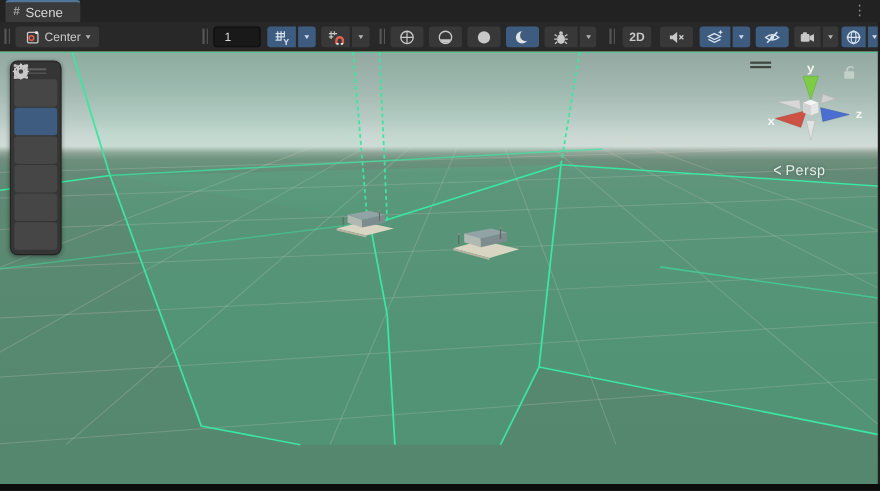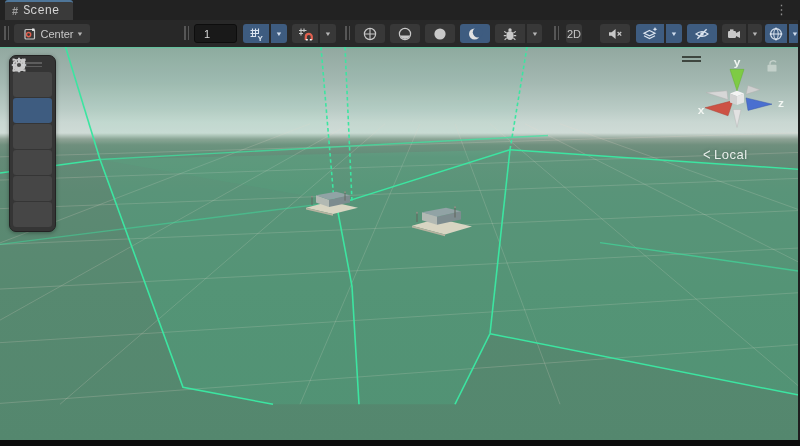--- a/index.html
+++ b/index.html
@@ -4,21 +4,21 @@
 <style>
   html,body{margin:0;padding:0;background:#111;}
   .app{position:relative;width:800px;height:446px;overflow:hidden;
        font-family:"Liberation Sans",sans-serif;background:#282828;
        -webkit-font-smoothing:antialiased;}
   
   .tabbar{position:absolute;left:0;top:0;width:800px;height:20px;background:#222222;border-bottom:1px solid #191919;}
   .tab{position:absolute;left:5px;top:0;height:20px;width:68px;background:#3a3a3a;
        border-top:2px solid #4f7699;border-radius:3px 3px 0 0;display:flex;align-items:center;gap:5px;padding-left:7px;box-sizing:border-box;}
   .tab-icon{color:#9f9f9f;font-size:11px;font-weight:bold;}
-  .tab-label{color:#d6d6d6;font-size:12px;font-family:Liberation Mono, monospace;}
+  .tab-label{color:#d6d6d6;font-size:12px;}
   .kebab{position:absolute;right:12px;top:1px;color:#8d8d8d;font-size:13px;line-height:18px;cursor:pointer;}
   
   .toolbar{position:absolute;left:0;top:20px;width:800px;height:27px;background:#282828;border-bottom:6px solid #bef264;}
   .tb-btn{position:absolute;top:4px;height:19px;background:#383838;border-radius:3px;
           display:flex;align-items:center;justify-content:center;color:#c8c8c8;font-size:11px;box-sizing:border-box;cursor:pointer;}
   .tb-btn.blue{background:#3e5c80;color:#dbe4ef;}
   .tb-btn.left-cap{border-radius:3px 0 0 3px;}
   .tb-btn.right-cap{border-radius:0 3px 3px 0;margin-left:1px;}
   .arrow{font-size:6px;color:#b5b5b5;transform:scaleX(1.25);}
   .blue .arrow{color:#cfdcec;}
@@ -144,21 +144,21 @@
     </div>
     <div class="tb-btn right-cap" style="left:526px;width:15px">
       <span class="arrow">▼</span>
     </div>
 
     <div class="tb-handle" style="left:553px">
         <i></i>
         <i></i>
       </div>
 
-    <div class="tb-btn" style="left:566px;width:16px;font-weight:normal">
+    <div class="tb-btn" style="left:566px;width:26px;font-weight:bold">
       <span>2D</span>
     </div>
 
     <div class="tb-btn" style="left:600px;width:30px">
       <svg class="icon16" viewBox="0 0 16 16">
         <path d="M2 6.3 h2.6 L8.6 3 v10 L4.6 9.7 H2 z" fill="#c8c8c8"></path>
         <path d="M10.6 6 L14.2 9.6 M14.2 6 L10.6 9.6" stroke="#c8c8c8" stroke-width="1.3"></path>
       </svg>
     </div>
 
@@ -298,21 +298,21 @@
       </g>
     </svg>
 
     <div class="ov-handle">
         <i></i>
         <i></i>
       </div>
 
     <div class="persp">
       <span class="chev">&lt;</span>
-      <span>Local</span>
+      <span>Persp</span>
     </div>
 
     <div class="tools">
       <div class="grab">
           <i></i>
           <i></i>
         </div>
 
       <div class="tool-btn">
         <svg width="18" height="18" viewBox="0 0 20 20">

